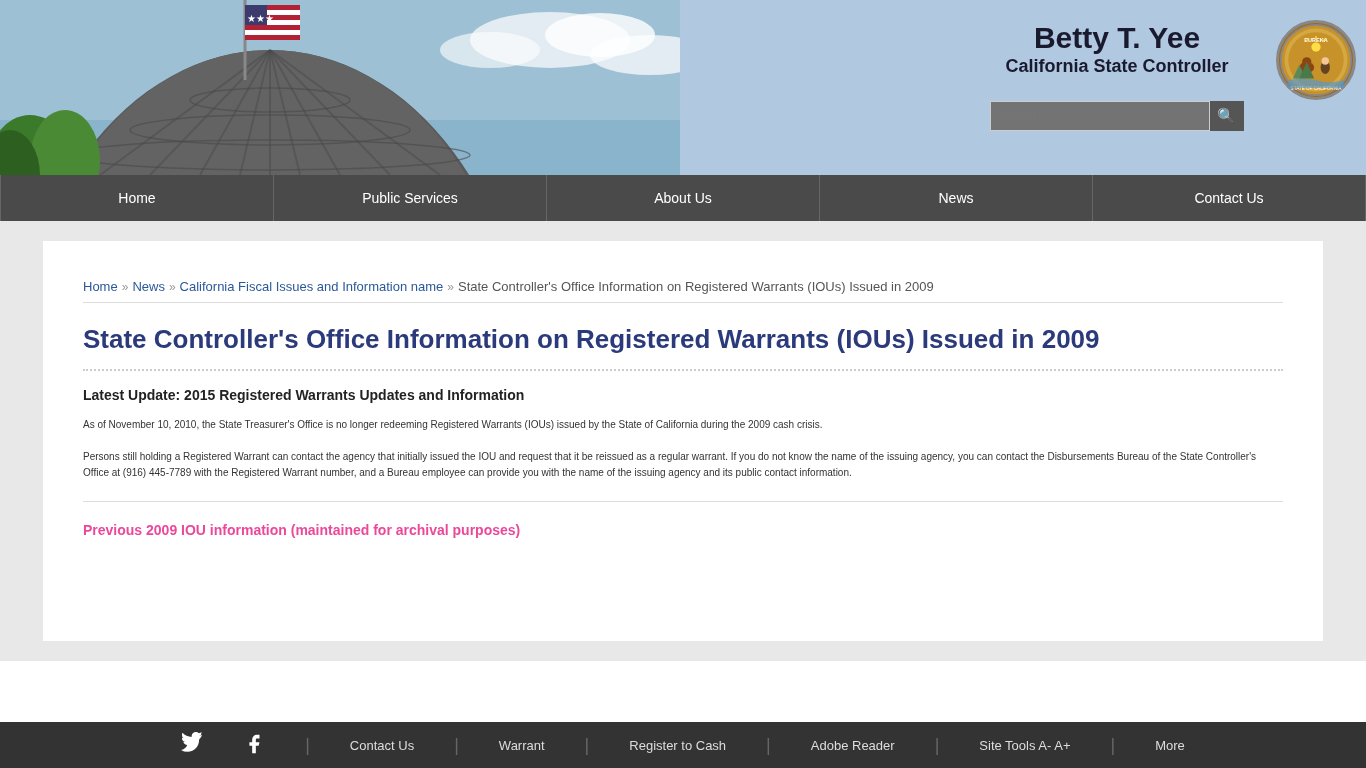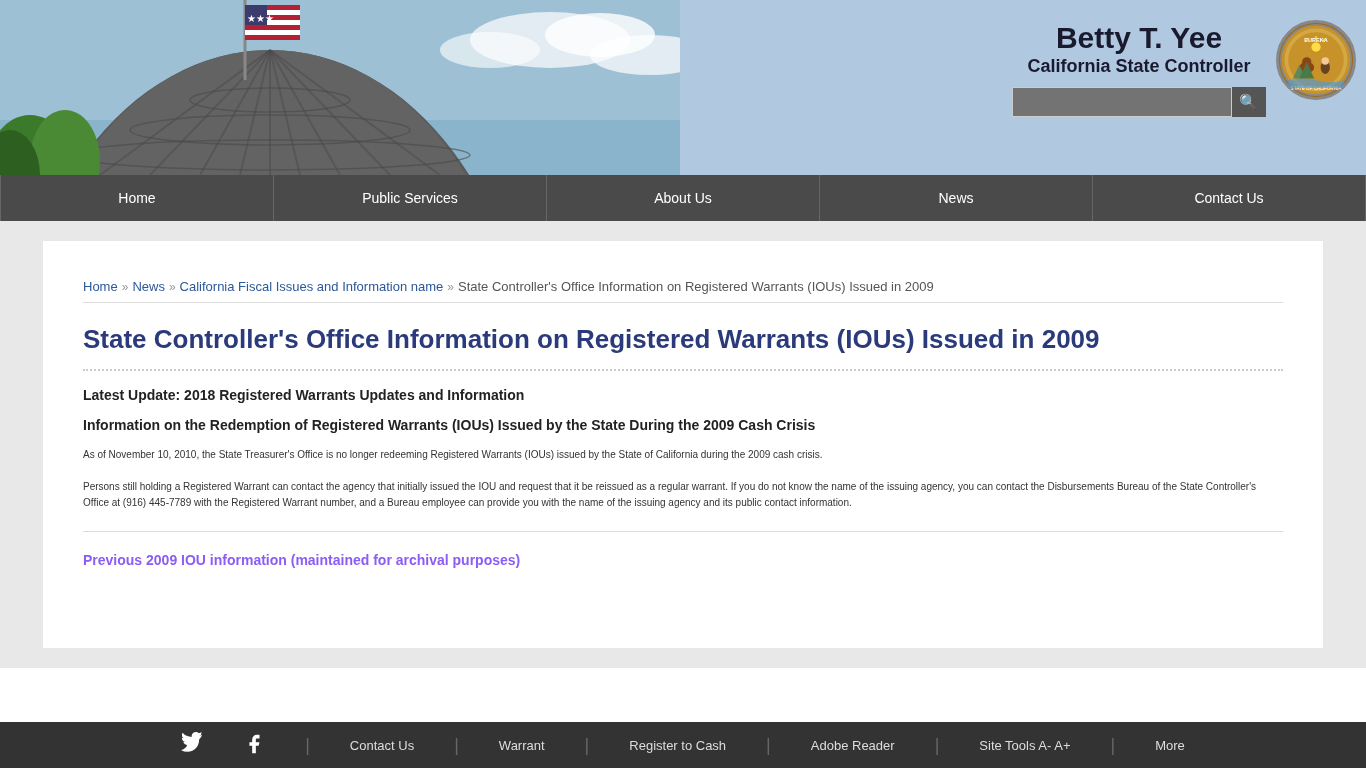--- a/index.html
+++ b/index.html
@@ -19,36 +19,36 @@
       width: 680px;
       height: 175px;
     }
 
     .header-right {
       position: absolute;
       right: 10px;
       top: 20px;
       display: flex;
       align-items: flex-start;
-      gap: 10px;
+      gap: 32px;
     }
     .header-title-block {
       text-align: center;
     }
     .header-name {
       font-size: 30px;
       font-weight: bold;
       color: #1a1a2e;
       line-height: 1.2;
     }
     .header-subtitle {
       font-size: 18px;
       font-weight: bold;
       color: #1a1a2e;
-      margin-bottom: 10px;
+      margin-bottom: 24px;
     }
     .search-bar {
       display: flex;
       align-items: center;
       margin-top: 8px;
     }
     .search-input {
       width: 220px;
       height: 30px;
       border: 1px solid #ccc;
@@ -159,21 +159,21 @@
       margin-bottom: 16px;
     }
     .section-divider {
       border: none;
       border-top: 1px solid #ddd;
       margin: 20px 0;
     }
     .previous-section {
       font-weight: bold;
       font-size: 14px;
-      color: #8b5cf6;
+      color: #ec4899;
       margin-top: 10px;
     }
 
     
     footer {
       background: #333;
       height: 46px;
       display: flex;
       align-items: center;
       justify-content: center;
@@ -340,23 +340,22 @@
           <span class="breadcrumb-sep"> »</span>
           <a href="#">California Fiscal Issues and Information name</a>
           <span class="breadcrumb-sep"> »</span>
           <span class="breadcrumb-current">State Controller's Office Information on Registered Warrants (IOUs) Issued in 2009</span>
         </div>
       </div>
 
       <div class="main-content">
         <h1 class="page-title">State Controller's Office Information on Registered Warrants (IOUs) Issued in 2009</h1>
 
-        <span class="section-bold">Latest Update: 2018 Registered Warrants Updates and Information</span>
-
-        <span class="section-bold">Information on the Redemption of Registered Warrants (IOUs) Issued by the State During the 2009 Cash Crisis</span>
+        <span class="section-bold">Latest Update: 2015 Registered Warrants Updates and Information</span>
+
 
         <p class="body-text">As of November 10, 2010, the State Treasurer's Office is no longer redeeming Registered Warrants (IOUs) issued by the State of California during the 2009 cash crisis.</p>
 
         <p class="body-text">Persons still holding a Registered Warrant can contact the agency that initially issued the IOU and request that it be reissued as a regular warrant. If you do not know the name of the issuing agency, you can contact the Disbursements Bureau of the State Controller's Office at (916) 445-7789 with the Registered Warrant number, and a Bureau employee can provide you with the name of the issuing agency and its public contact information.</p>
 
         <hr class="section-divider">
 
         <p class="previous-section">Previous 2009 IOU information (maintained for archival purposes)</p>
       </div>
     </div>

